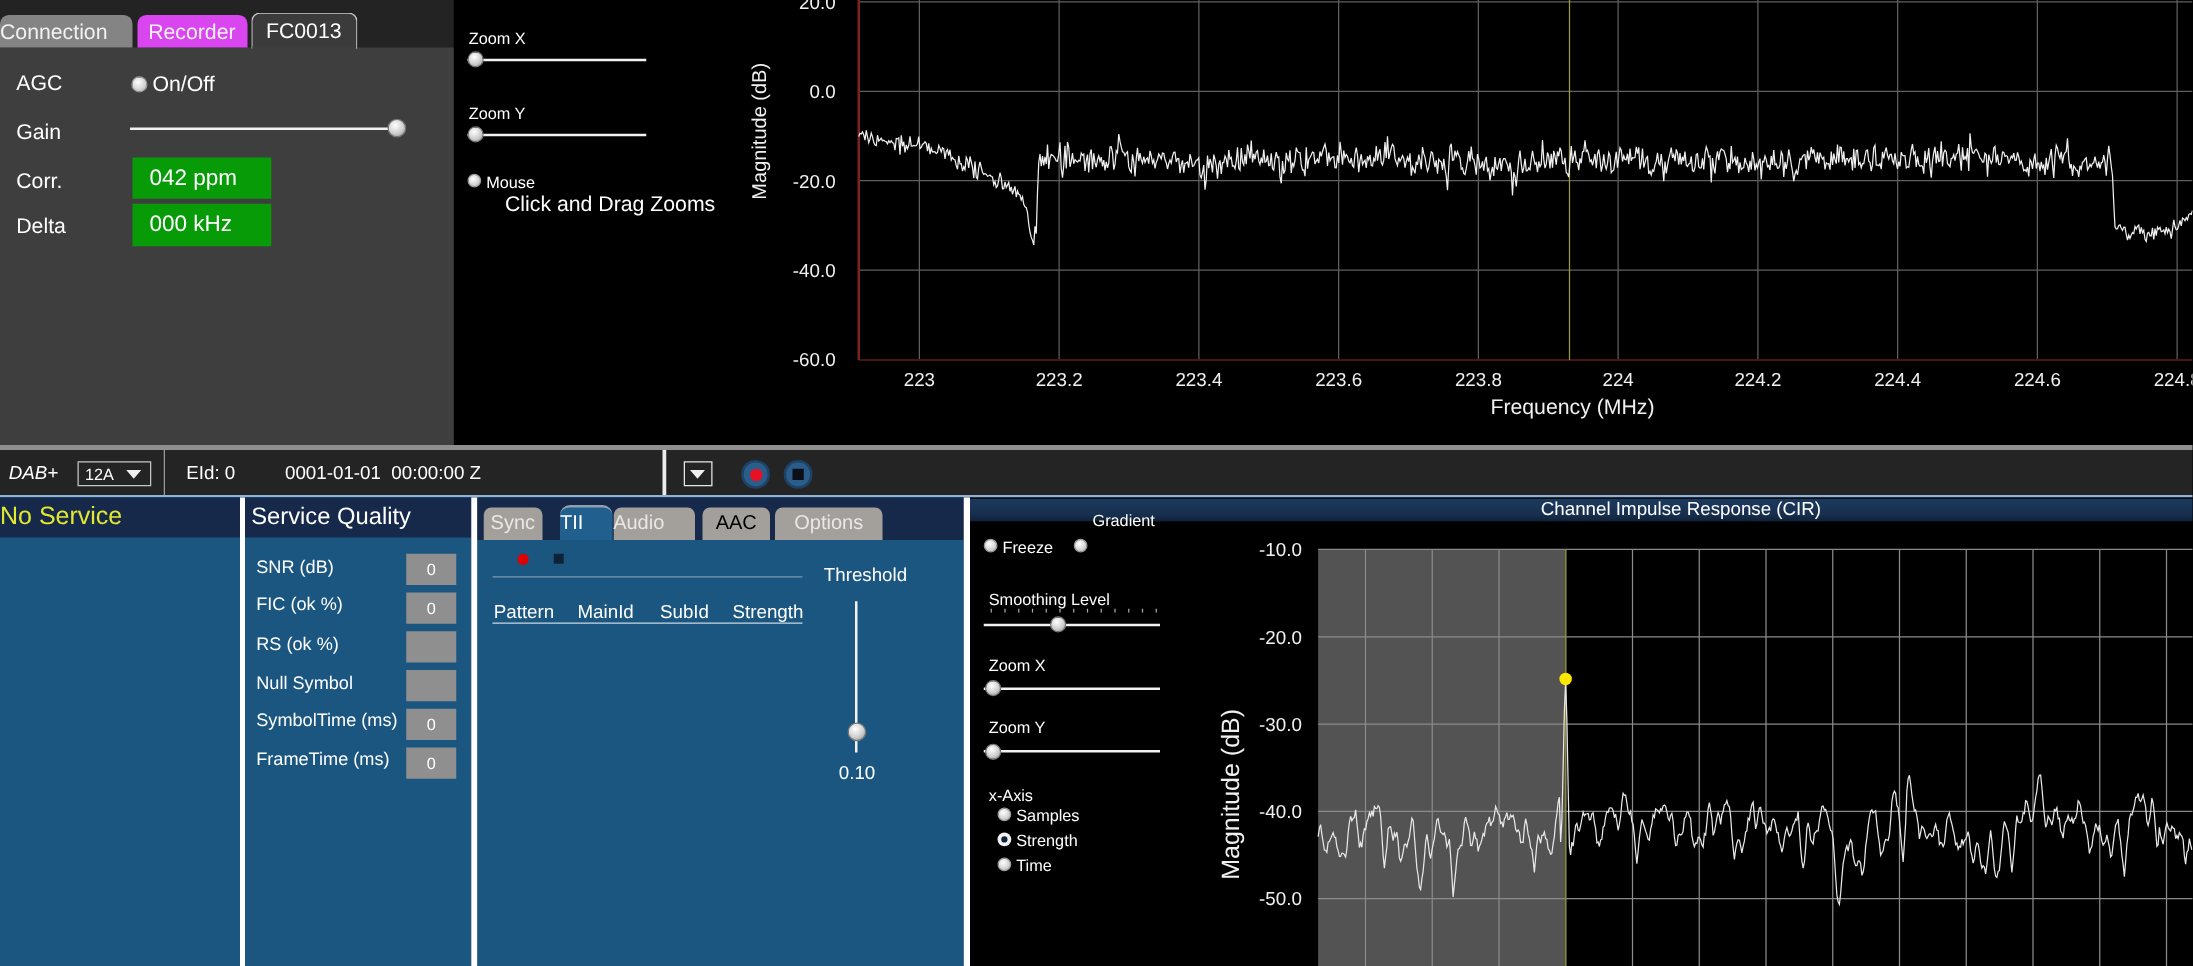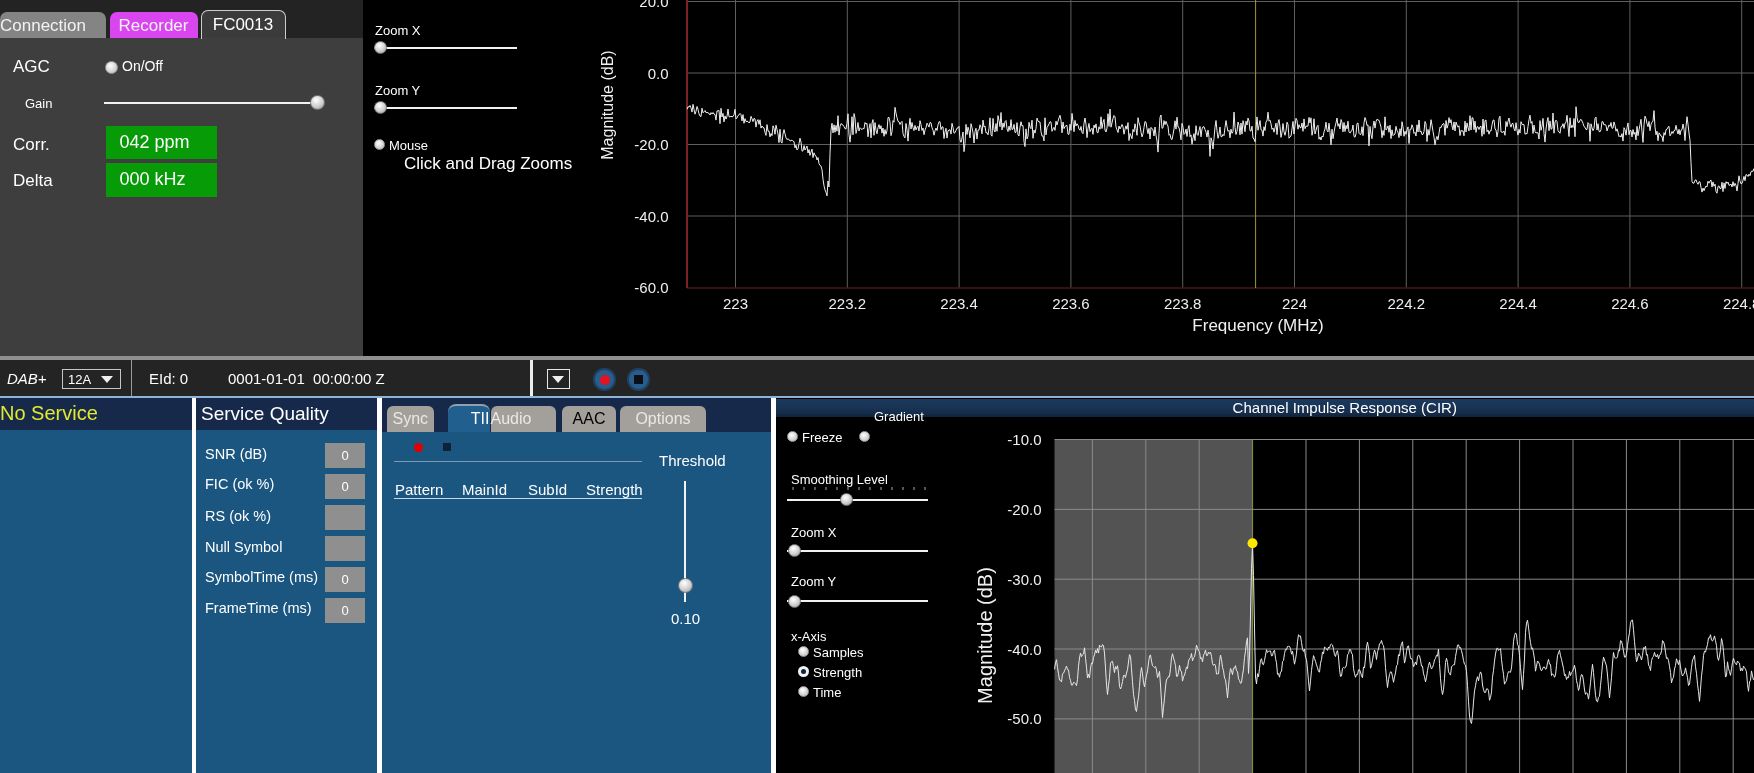--- a/index.html
+++ b/index.html
@@ -18,22 +18,22 @@
 <div class="abs" style="left:0;top:0;width:363px;height:355.5px;background:#232323"></div>
 <div class="abs" style="left:0;top:38px;width:363px;height:317.5px;background:#3e3e3e"></div>
 
 <div class="abs" style="left:0;top:11.5px;width:105.5px;height:26.5px;background:#848484;border-radius:7px 7px 0 0;color:#f2f2f2;font-size:17px;text-align:left;line-height:27px">Connection</div>
 <div class="abs" style="left:109.5px;top:11.5px;width:88px;height:26.5px;background:#d946ef;border-radius:7px 7px 0 0;color:#f2f2f2;font-size:17px;text-align:center;line-height:27px">Recorder</div>
 <div class="abs" style="left:200.5px;top:9.5px;width:85px;height:29px;background:#3b3b3b;border:1.5px solid #cdcdcd;border-bottom:none;border-radius:7px 7px 0 0;color:#fff;font-size:17px;text-align:center;line-height:27px">FC0013</div>
 <div class="abs" style="left:202px;top:37px;width:82px;height:3px;background:#3e3e3e"></div>
 
 <div class="lbl" style="left:13px;top:57px;font-size:17px">AGC</div>
 <div class="radio" style="left:105px;top:60.5px;width:13px;height:13px"></div>
-<div class="lbl" style="left:122px;top:58px;font-size:14px">On/Off</div>
-<div class="lbl" style="left:25px;top:96px;font-size:13px">Gain</div>
+<div class="lbl" style="left:122px;top:58px;font-size:17px">On/Off</div>
+<div class="lbl" style="left:13px;top:96px;font-size:17px">Gain</div>
 <div class="track" style="left:104px;top:101.5px;width:207px"></div>
 <div class="thumb" style="left:310px;top:95px;width:15px;height:15px"></div>
 <div class="lbl" style="left:13px;top:135px;font-size:17px">Corr.</div>
 <div class="abs" style="left:105.5px;top:125.5px;width:111px;height:33.5px;background:#089b08;color:#fff;font-size:18px;line-height:33.5px;padding-left:14px">042 ppm</div>
 <div class="lbl" style="left:13px;top:171px;font-size:17px">Delta</div>
 <div class="abs" style="left:105.5px;top:163px;width:111px;height:33.5px;background:#089b08;color:#fff;font-size:18px;line-height:33.5px;padding-left:14px">000 kHz</div>
 
 <div class="lbl" style="left:375px;top:23px;font-size:13px">Zoom X</div>
 <div class="track" style="left:374px;top:46.5px;width:143px"></div>
 <div class="thumb" style="left:374px;top:41px;width:13px;height:13px"></div>
@@ -119,21 +119,21 @@
 <div class="abs" style="left:325px;top:505px;width:40px;height:25px;background:#8f8f8f"></div>
 <div class="abs" style="left:325px;top:535.5px;width:40px;height:25px;background:#8f8f8f"></div>
 <div class="abs" style="left:325px;top:566.5px;width:40px;height:25px;background:#8f8f8f;color:#fff;font-size:13px;text-align:center;line-height:25px">0</div>
 <div class="abs" style="left:325px;top:597.5px;width:40px;height:25px;background:#8f8f8f;color:#fff;font-size:13px;text-align:center;line-height:25px">0</div>
 <div class="abs" style="left:377px;top:397.5px;width:4.5px;height:375.5px;background:#fff"></div>
 
 <div class="abs" style="left:381.5px;top:397.5px;width:389px;height:375.5px;background:#1b5681"></div>
 <div class="abs" style="left:381.5px;top:397.5px;width:389px;height:34px;background:#16294a"></div>
 
 <div class="abs" style="left:386.5px;top:405.5px;width:47.5px;height:26px;background:#a3a09c;border-radius:6px 6px 0 0;color:#eae8e4;font-size:16px;text-align:center;line-height:26px">Sync</div>
-<div class="abs" style="left:448px;top:404px;width:41.5px;height:27.5px;background:#215f8e;border-top:2px solid #8fa0ae;border-radius:8px 8px 0 0;color:#fff;font-size:16px;text-align:right;line-height:25px">TII</div>
+<div class="abs" style="left:448px;top:404px;width:41.5px;height:27.5px;background:#215f8e;border-top:2px solid #8fa0ae;border-radius:8px 8px 0 0;color:#fff;font-size:16px;text-align:left;line-height:25px">TII</div>
 <div class="abs" style="left:490.5px;top:405.5px;width:65px;height:26px;background:#a3a09c;border-radius:6px 6px 0 0;color:#eae8e4;font-size:16px;text-align:left;line-height:26px">Audio</div>
 <div class="abs" style="left:562px;top:405.5px;width:54px;height:26px;background:#a3a09c;border-radius:6px 6px 0 0;color:#000000;font-size:16px;text-align:center;line-height:26px">AAC</div>
 <div class="abs" style="left:620px;top:405.5px;width:86px;height:26px;background:#a3a09c;border-radius:6px 6px 0 0;color:#eae8e4;font-size:16px;text-align:center;line-height:26px">Options</div>
 
 <div class="abs" style="left:413.5px;top:442.5px;width:9px;height:9px;border-radius:50%;background:#e00000"></div>
 <div class="abs" style="left:443px;top:443.2px;width:8px;height:8px;background:#0f2238"></div>
 <div class="abs" style="left:393.5px;top:461px;width:248px;height:1px;background:#7e98ad"></div>
 <div class="lbl" style="left:395px;top:481px;font-size:15px">Pattern</div>
 <div class="lbl" style="left:462px;top:481px;font-size:15px">MainId</div>
 <div class="lbl" style="left:528px;top:481px;font-size:15px">SubId</div>

